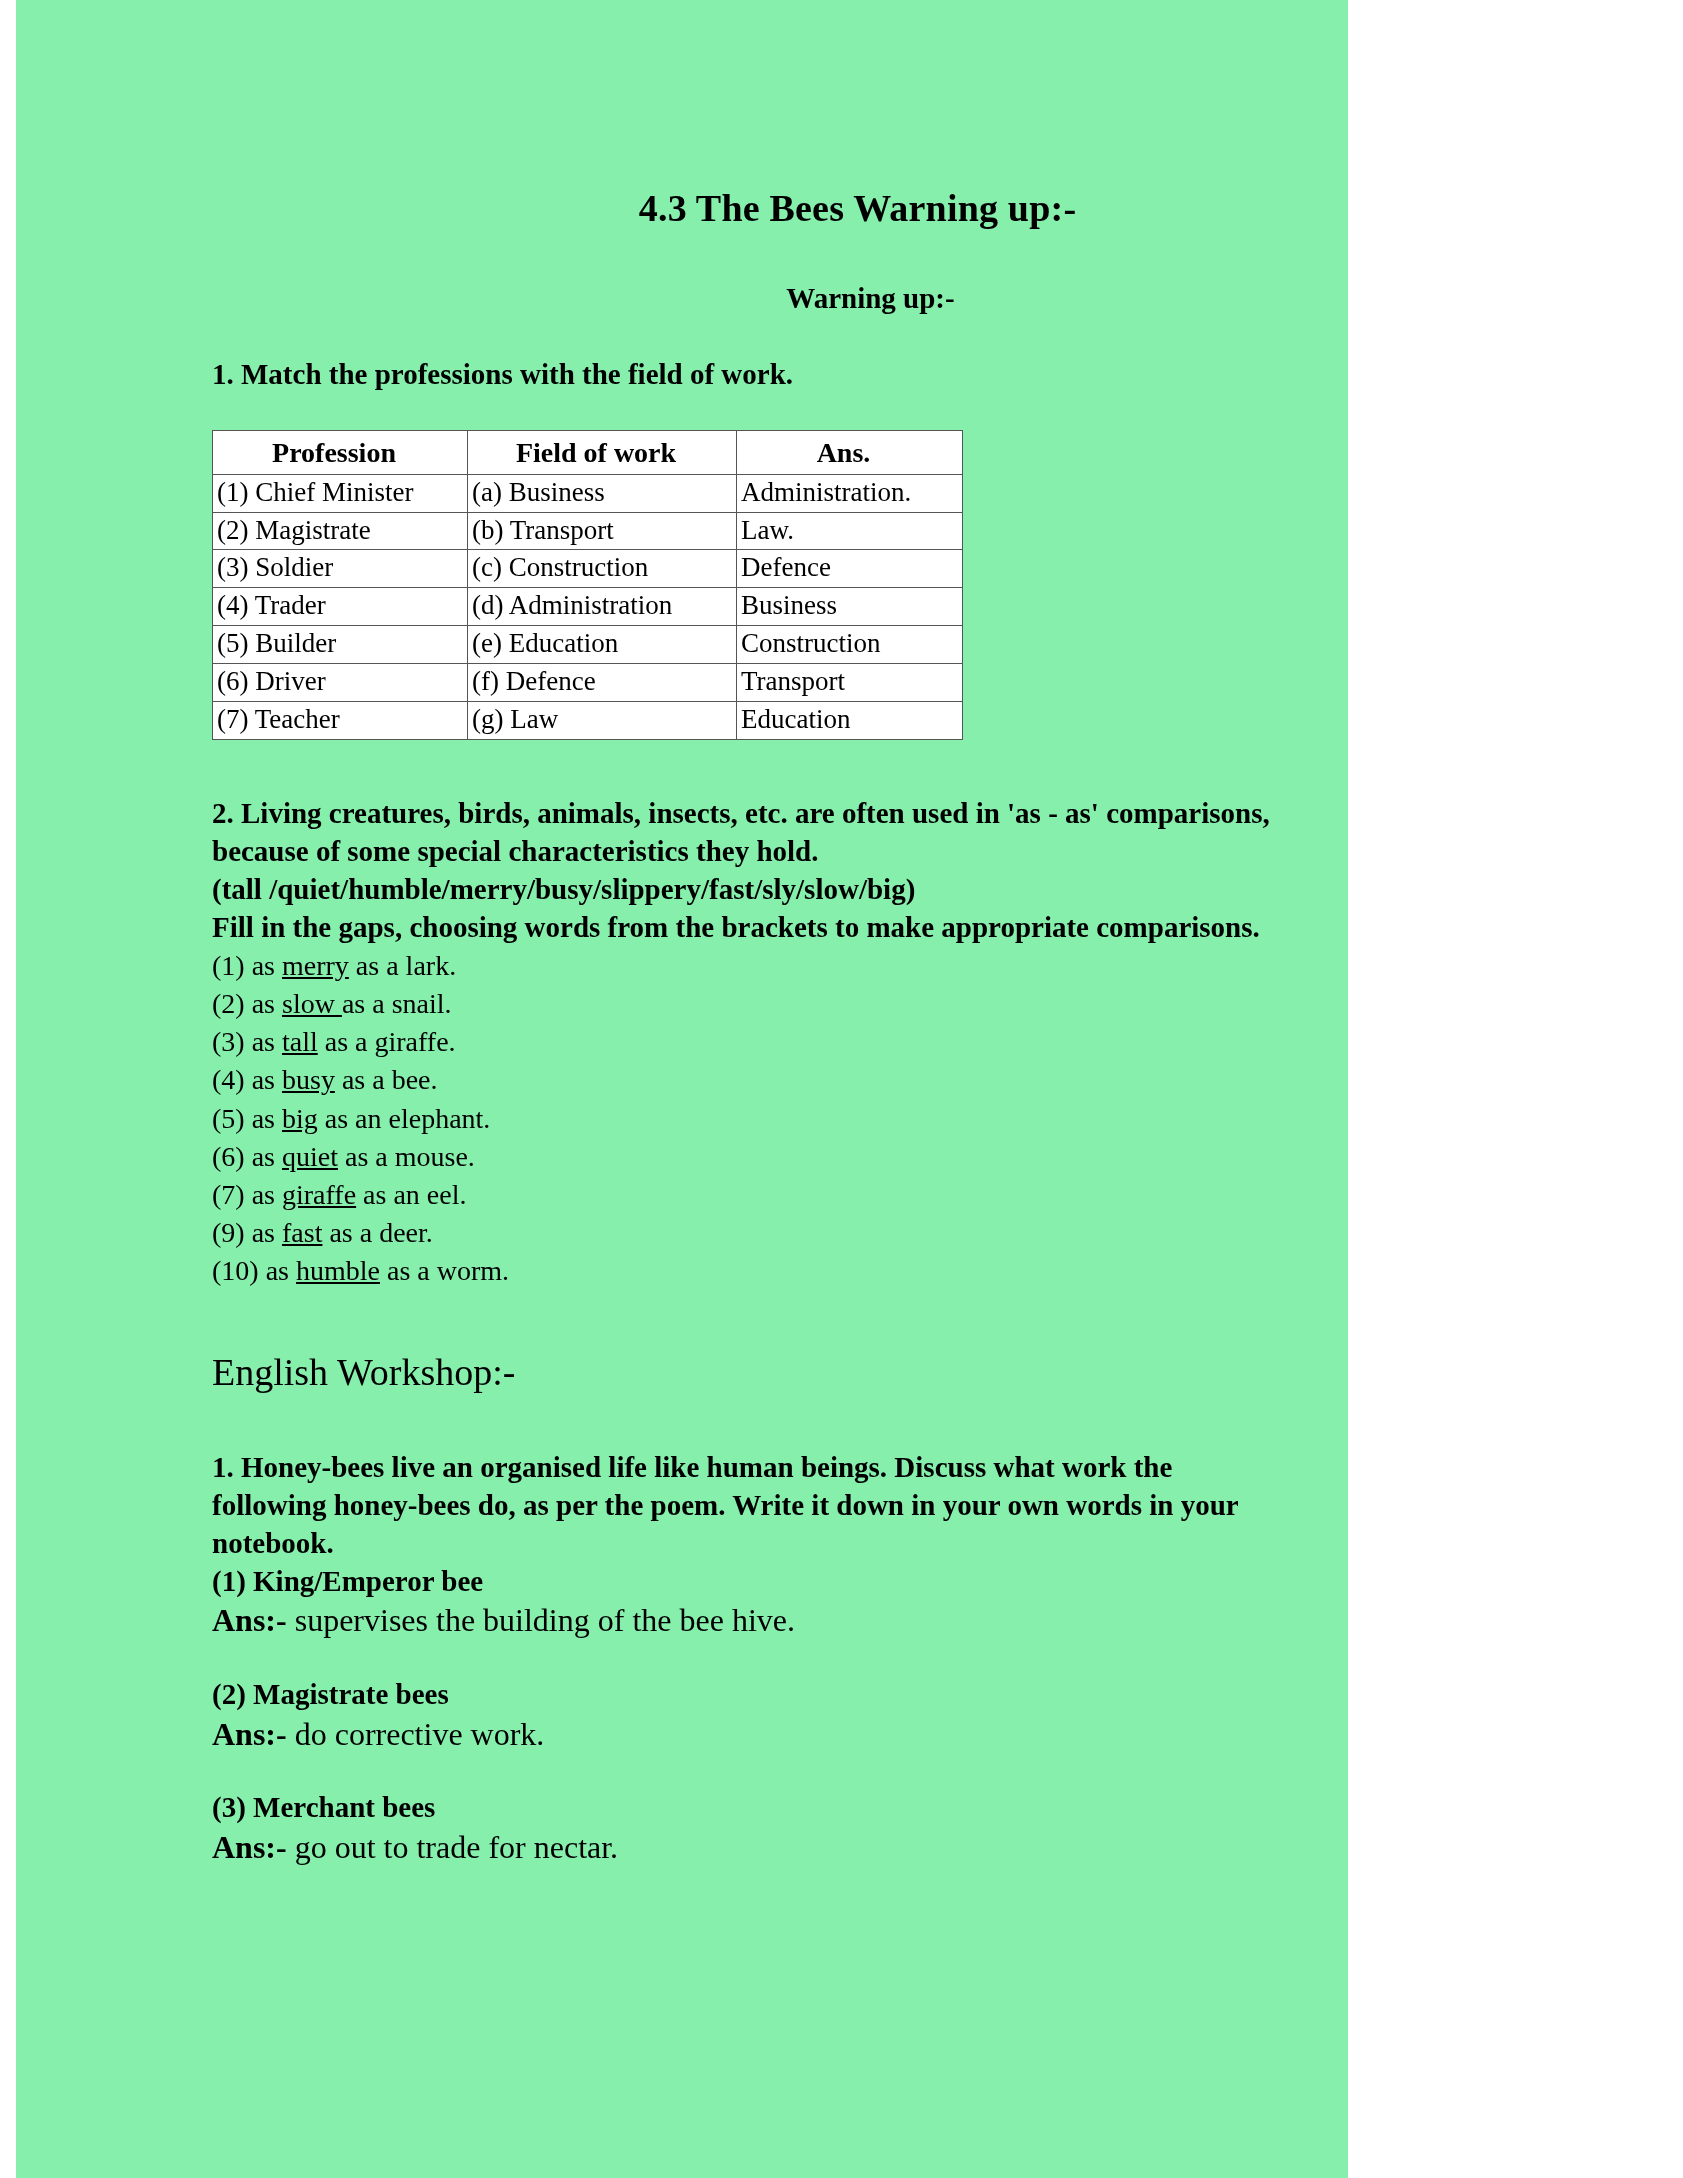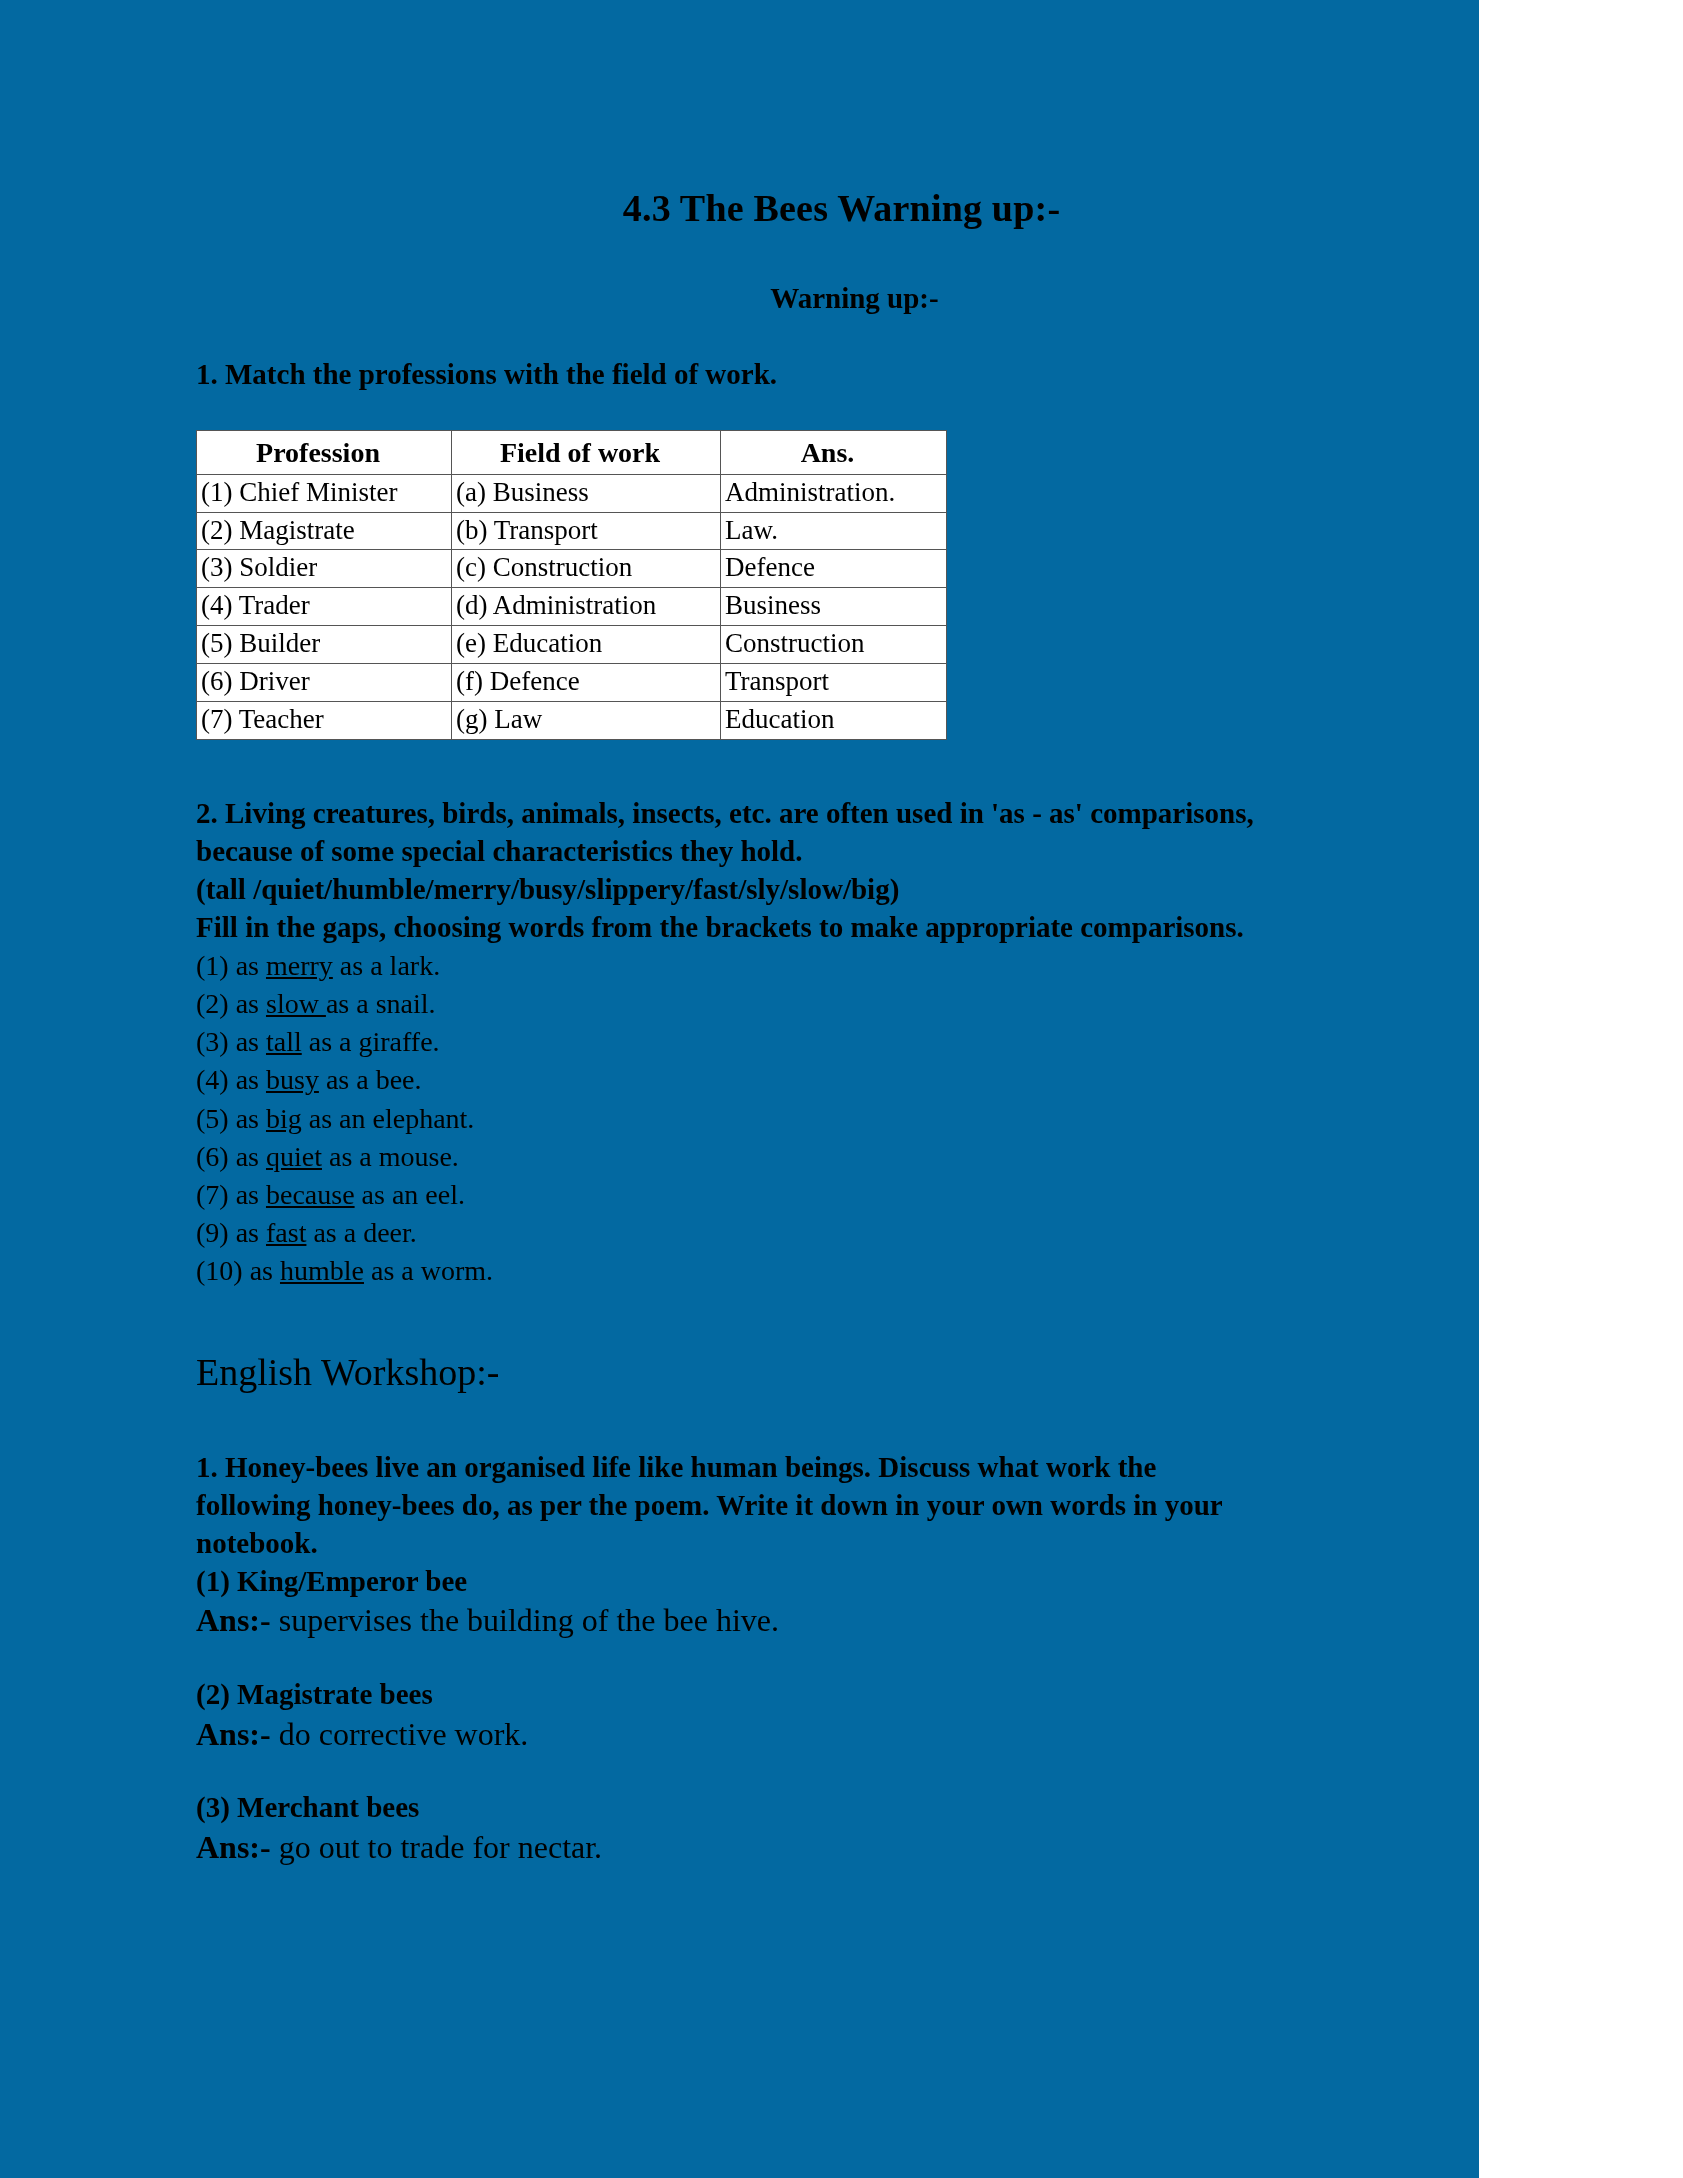--- a/index.html
+++ b/index.html
@@ -10,24 +10,24 @@
   body {
     width: 1683px;
     height: 2178px;
     font-family: "Liberation Serif", "DejaVu Serif", serif;
     color: #000000;
     position: relative;
     overflow: hidden;
   }
   .page {
     position: absolute;
-    left: 0; top: 0;
-    width: 1479px;
+    left: 16px; top: 0;
+    width: 1332px;
     height: 2178px;
-    background: #0369a1;
+    background: #86efac;
   }
   .doc-title {
     position: absolute;
     left: 0;
     top: 186px;
     width: 1683px;
     text-align: center;
     font-size: 38px;
     font-weight: bold;
     letter-spacing: 0.2px;
@@ -220,21 +220,21 @@
       <div class="nowrap">
         <span>(5)</span>
         <span>as </span><span class="u">big</span><span> as an elephant.</span>
       </div>
       <div class="nowrap">
         <span>(6)</span>
         <span>as </span><span class="u">quiet</span><span> as a mouse.</span>
       </div>
       <div class="nowrap">
         <span>(7)</span>
-        <span>as </span><span class="u">because</span><span> as an eel.</span>
+        <span>as </span><span class="u">giraffe</span><span> as an eel.</span>
       </div>
       <div class="nowrap">
         <span>(9)</span>
         <span>as </span><span class="u">fast</span><span> as a deer.</span>
       </div>
       <div class="nowrap">
         <span>(10)</span>
         <span>as </span><span class="u">humble</span><span> as a worm.</span>
       </div>
     </div>

